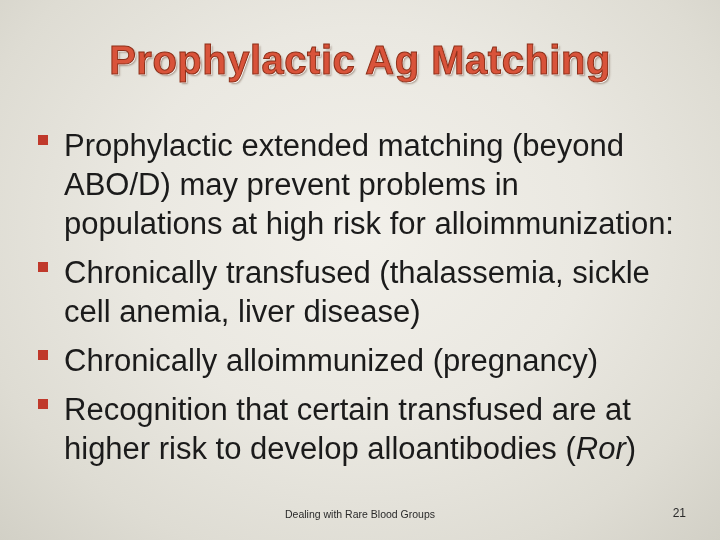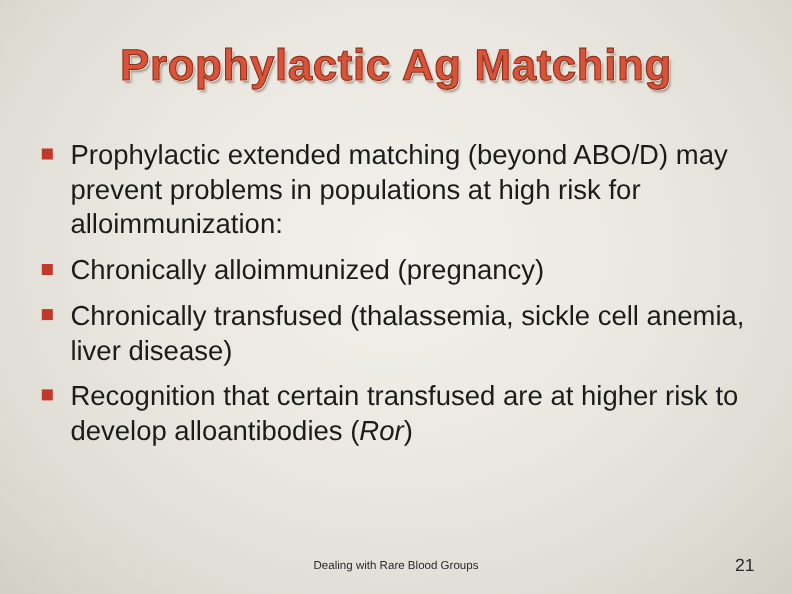--- a/index.html
+++ b/index.html
@@ -54,65 +54,65 @@
   .bullet-marker {
     flex: 0 0 auto;
     width: 10px;
     height: 10px;
     background: #c0392b;
     margin-top: 9px;
     margin-right: 16px;
   }
   .bullet-text {
     flex: 1 1 auto;
-    font-size: 25px;
+    font-size: 31px;
     line-height: 1.26;
     color: #1b1b1b;
   }
   .bullet-text i {
   }
   .footer-note {
     position: absolute;
     left: 0;
     top: 508px;
     width: 720px;
     text-align: center;
     font-size: 10.5px;
     color: #2a2a2a;
   }
   .page-number {
     position: absolute;
     right: 34px;
     top: 506px;
-    font-size: 16px;
+    font-size: 12px;
     color: #2a2a2a;
   }
 </style>
 </head>
 <body>
 
 <div class="slide">
 
   <div class="slide-title">Prophylactic Ag Matching</div>
 
   <div class="body-block">
 
     <div class="bullet-row">
       <span class="bullet-marker"></span>
       <span class="bullet-text">Prophylactic extended matching (beyond ABO/D) may prevent problems in populations at high risk for alloimmunization:</span>
     </div>
 
     <div class="bullet-row">
       <span class="bullet-marker"></span>
-      <span class="bullet-text">Chronically alloimmunized (pregnancy)</span>
+      <span class="bullet-text">Chronically transfused (thalassemia, sickle cell anemia, liver disease)</span>
     </div>
 
     <div class="bullet-row">
       <span class="bullet-marker"></span>
-      <span class="bullet-text">Chronically transfused (thalassemia, sickle cell anemia, liver disease)</span>
+      <span class="bullet-text">Chronically alloimmunized (pregnancy)</span>
     </div>
 
     <div class="bullet-row">
       <span class="bullet-marker"></span>
       <span class="bullet-text"><span>Recognition that certain transfused are at higher risk to develop alloantibodies (</span><i>Ror</i><span>)</span></span>
     </div>
 
   </div>
 
   <div class="footer-note">Dealing with Rare Blood Groups</div>

